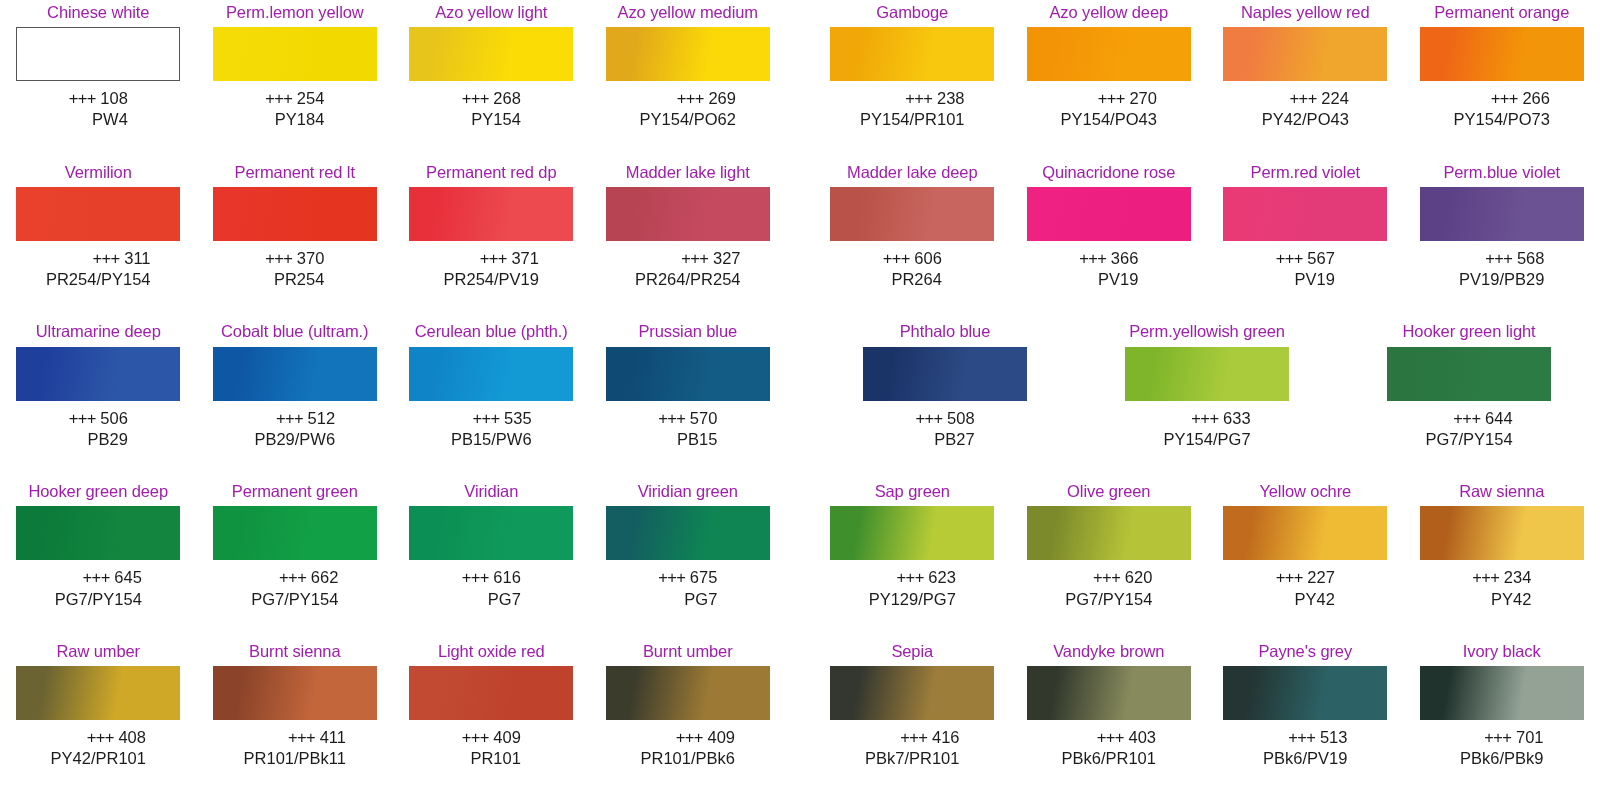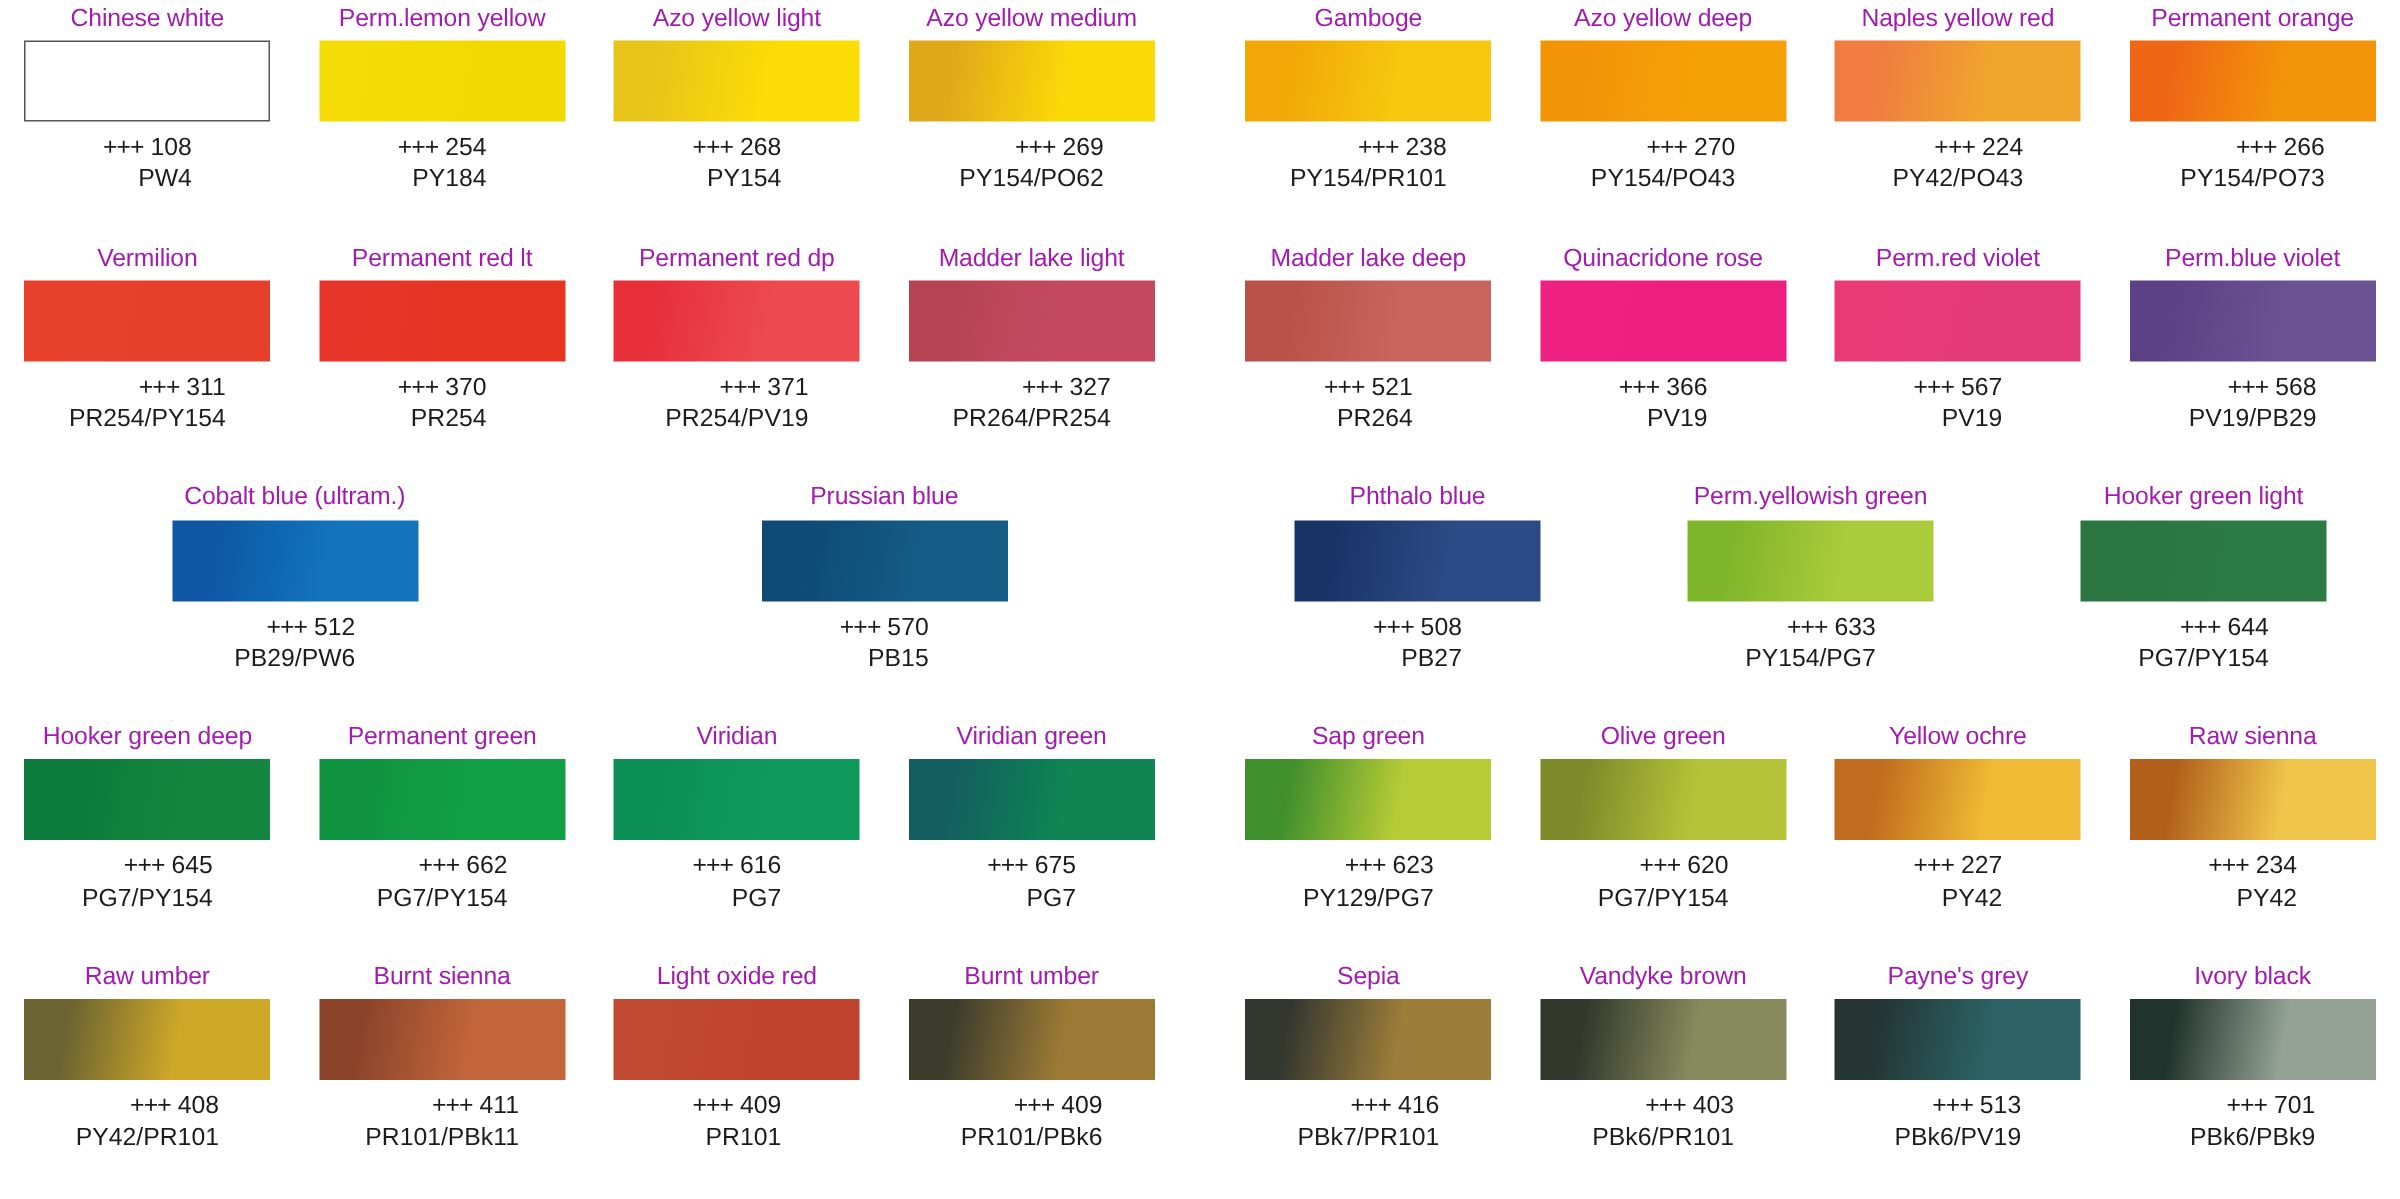--- a/index.html
+++ b/index.html
@@ -213,21 +213,21 @@
               <div class="swatch-pigment">PR264/PR254</div>
             </div>
           </div>
         </div>
         <div class="row-gutter"></div>
         <div class="row-half">
           <div class="swatch-cell">
             <div class="swatch-name">Madder lake deep</div>
             <div class="swatch-color" style="background: linear-gradient(100deg, rgb(185, 82, 72) 0%, rgb(185, 82, 72) 18%, rgb(199, 101, 94) 62%, rgb(199, 101, 94) 100%);"></div>
             <div class="swatch-meta">
-              <div class="swatch-code"><span class="lf">+++</span> <span>521</span></div>
+              <div class="swatch-code"><span class="lf">+++</span> <span>606</span></div>
               <div class="swatch-pigment">PR264</div>
             </div>
           </div>
           <div class="swatch-cell">
             <div class="swatch-name">Quinacridone rose</div>
             <div class="swatch-color" style="background: linear-gradient(100deg, rgb(239, 34, 131) 0%, rgb(239, 34, 131) 18%, rgb(236, 31, 129) 62%, rgb(236, 31, 129) 100%);"></div>
             <div class="swatch-meta">
               <div class="swatch-code"><span class="lf">+++</span> <span>366</span></div>
               <div class="swatch-pigment">PV19</div>
             </div>
@@ -246,25 +246,41 @@
             <div class="swatch-meta">
               <div class="swatch-code"><span class="lf">+++</span> <span>568</span></div>
               <div class="swatch-pigment">PV19/PB29</div>
             </div>
           </div>
         </div>
       </div>
       <div class="chart-row">
         <div class="row-half">
           <div class="swatch-cell">
+            <div class="swatch-name">Ultramarine deep</div>
+            <div class="swatch-color" style="background: linear-gradient(100deg, rgb(31, 63, 156) 0%, rgb(31, 63, 156) 18%, rgb(44, 87, 168) 62%, rgb(44, 87, 168) 100%);"></div>
+            <div class="swatch-meta">
+              <div class="swatch-code"><span class="lf">+++</span> <span>506</span></div>
+              <div class="swatch-pigment">PB29</div>
+            </div>
+          </div>
+          <div class="swatch-cell">
             <div class="swatch-name">Cobalt blue (ultram.)</div>
             <div class="swatch-color" style="background: linear-gradient(100deg, rgb(14, 87, 164) 0%, rgb(14, 87, 164) 18%, rgb(18, 116, 187) 62%, rgb(18, 116, 187) 100%);"></div>
             <div class="swatch-meta">
               <div class="swatch-code"><span class="lf">+++</span> <span>512</span></div>
               <div class="swatch-pigment">PB29/PW6</div>
+            </div>
+          </div>
+          <div class="swatch-cell">
+            <div class="swatch-name">Cerulean blue (phth.)</div>
+            <div class="swatch-color" style="background: linear-gradient(100deg, rgb(15, 133, 200) 0%, rgb(15, 133, 200) 18%, rgb(19, 154, 213) 62%, rgb(19, 154, 213) 100%);"></div>
+            <div class="swatch-meta">
+              <div class="swatch-code"><span class="lf">+++</span> <span>535</span></div>
+              <div class="swatch-pigment">PB15/PW6</div>
             </div>
           </div>
           <div class="swatch-cell">
             <div class="swatch-name">Prussian blue</div>
             <div class="swatch-color" style="background: linear-gradient(100deg, rgb(14, 74, 116) 0%, rgb(14, 74, 116) 18%, rgb(19, 92, 133) 62%, rgb(19, 92, 133) 100%);"></div>
             <div class="swatch-meta">
               <div class="swatch-code"><span class="lf">+++</span> <span>570</span></div>
               <div class="swatch-pigment">PB15</div>
             </div>
           </div>

